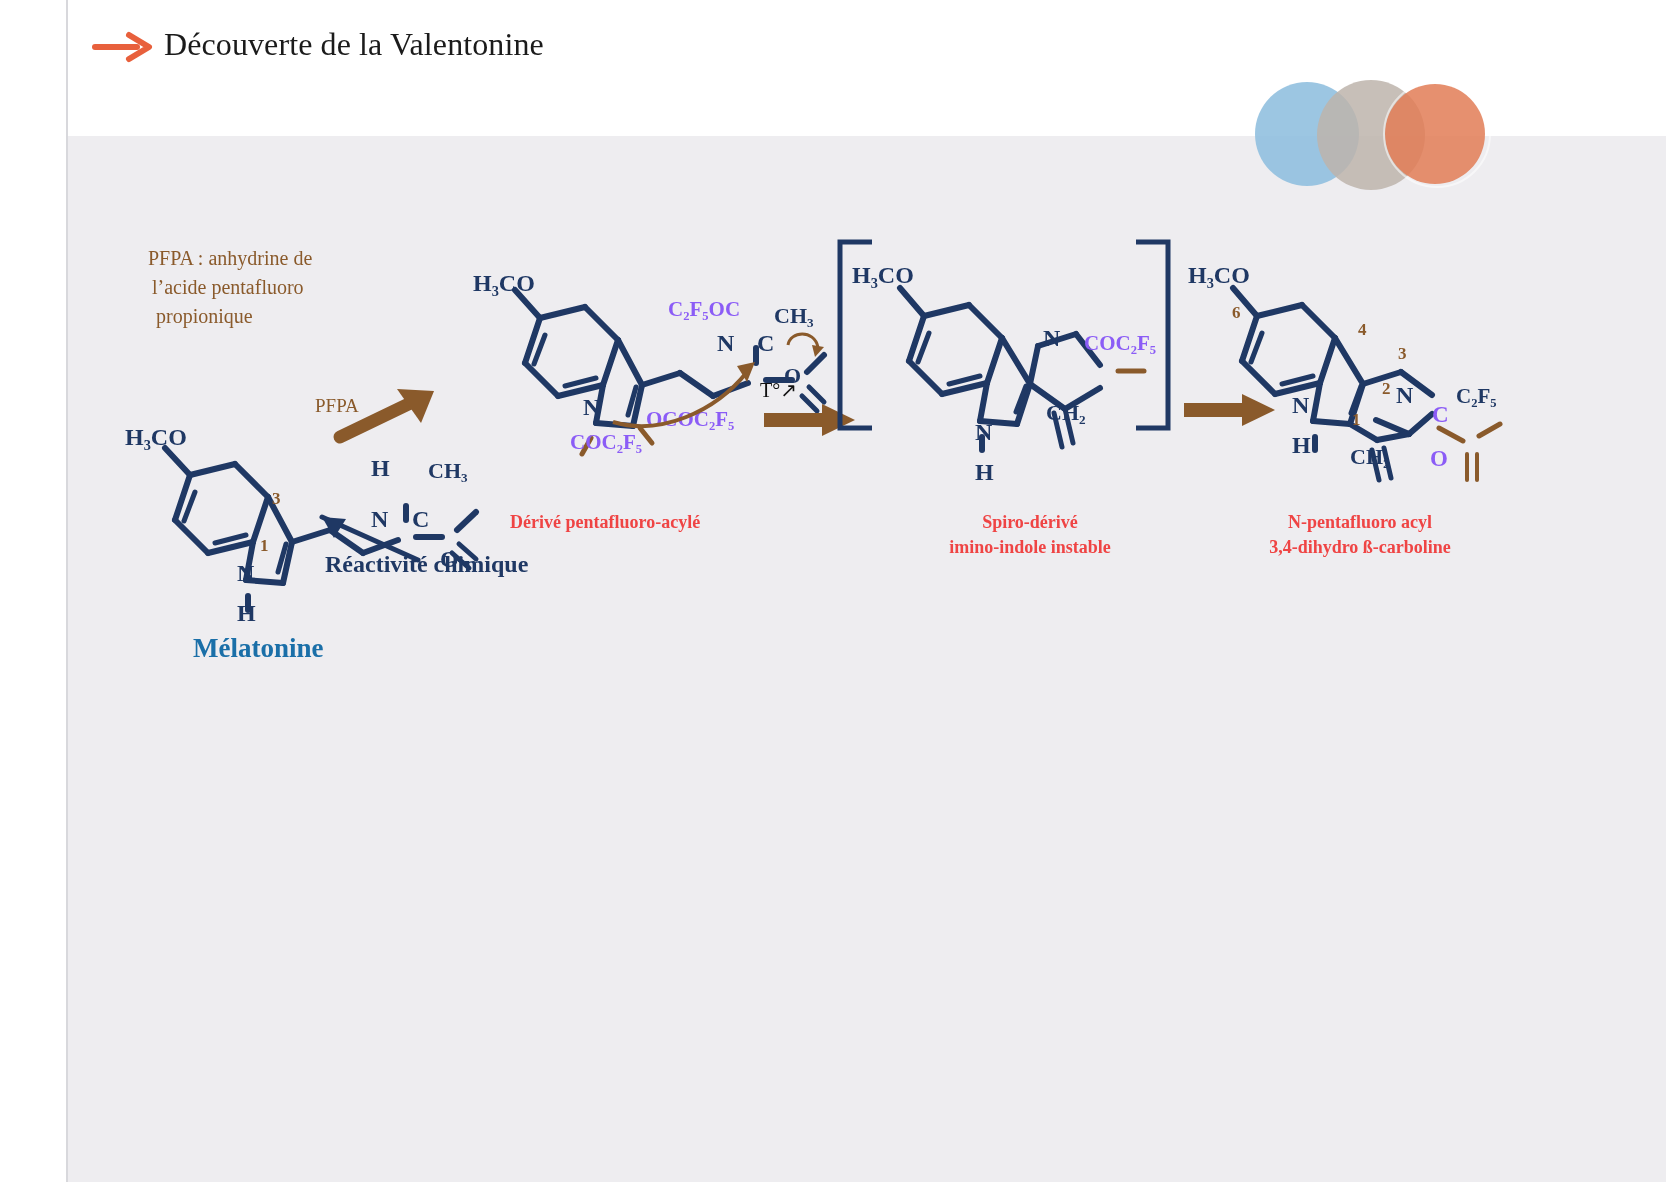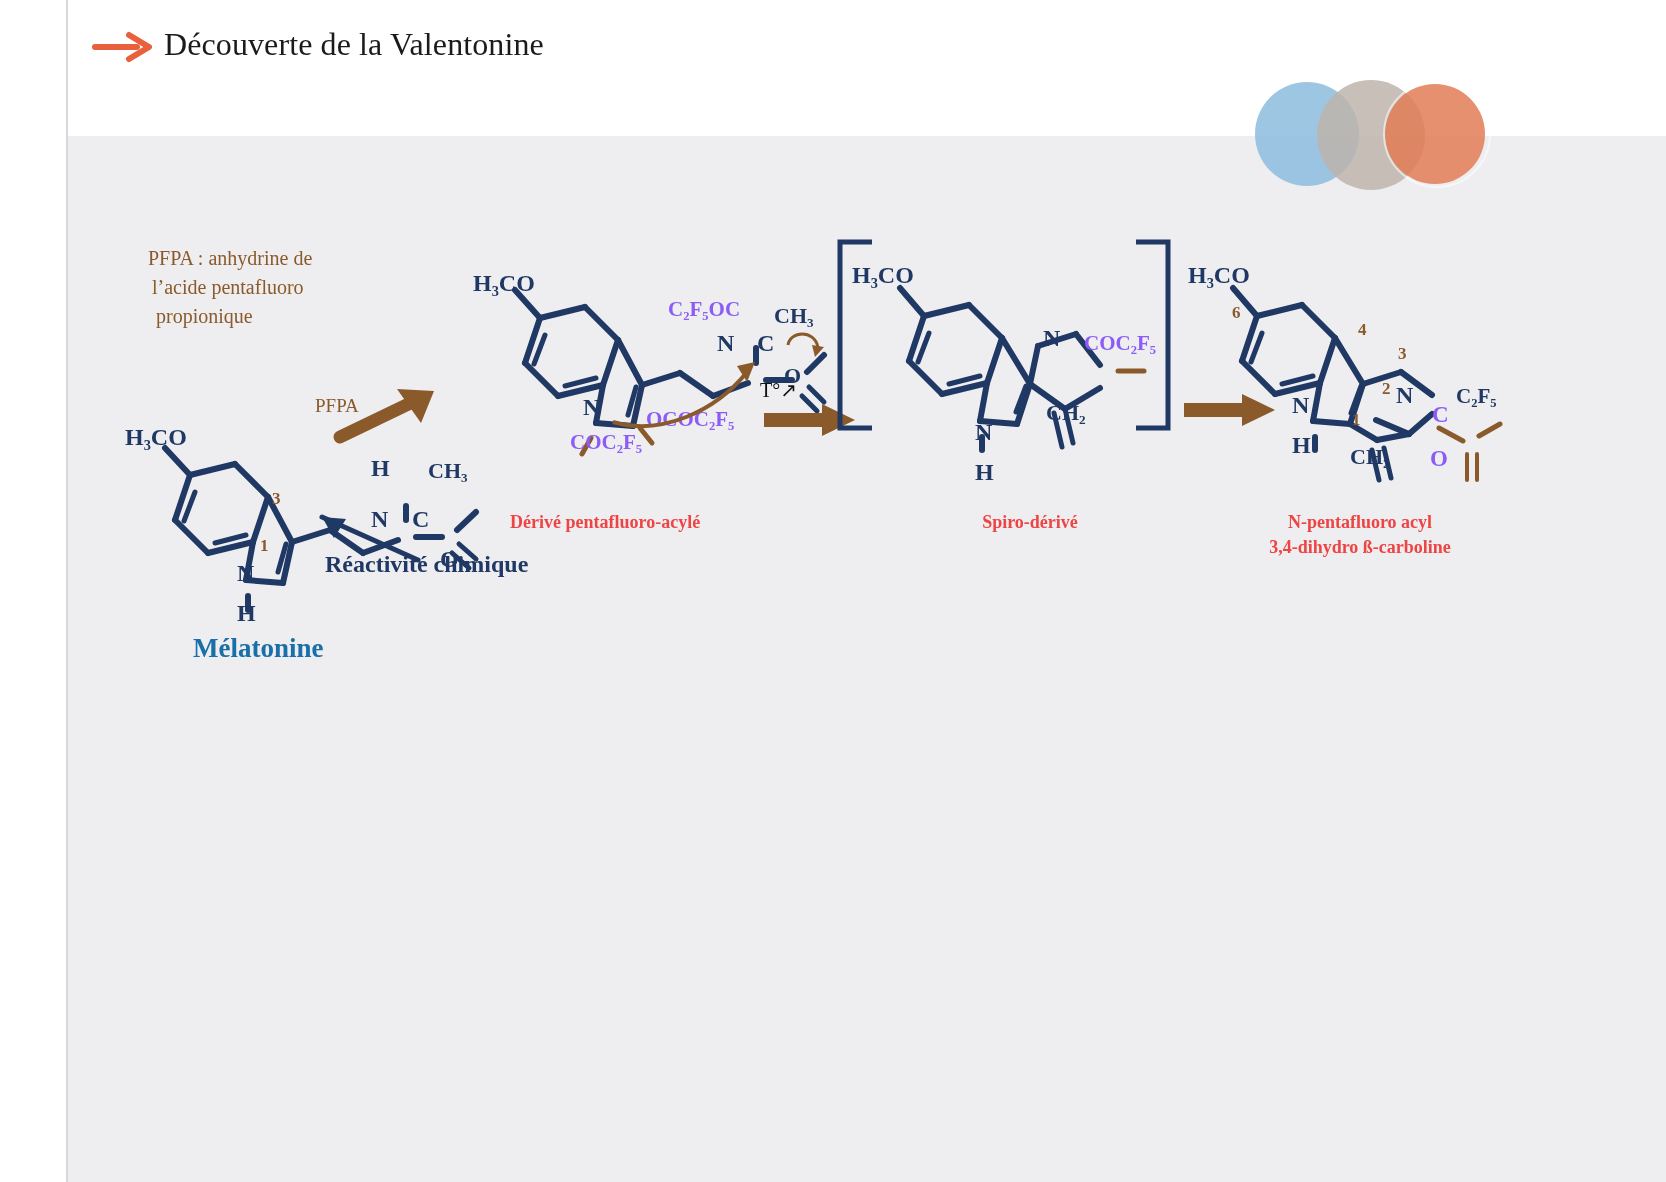--- a/index.html
+++ b/index.html
@@ -279,20 +279,21 @@
   </svg>
 
   <div class="t lbl-navy-b" style="left:852px; top:262px; font-size:24px;">H₃CO</div>
   <div class="t lbl-navy-b" style="left:975px; top:419px; font-size:24px;">N</div>
   <div class="t lbl-navy-b" style="left:975px; top:459px; font-size:24px;">H</div>
   <div class="t lbl-navy-b" style="left:1043px; top:325px; font-size:24px;">N</div>
   <div class="t lbl-brown-b" style="left:1084px; top:331px; font-size:21px;">COC₂F₅</div>
   <div class="t lbl-navy-b" style="left:1046px; top:400px; font-size:22px;">CH₂</div>
 
   <div class="t cap" style="left:880px; top:483px; width:300px;">Spiro-dérivé</div>
+  <div class="t cap" style="left:880px; top:508px; width:300px;">imino-indole instable</div>
 
   <svg style="position:absolute; left:1180px; top:390px; width:100px; height:40px;" viewBox="0 0 100 40">
     <path d="M4 20 L70 20" stroke="#8a5a2b" stroke-width="14" fill="none"></path>
     <path d="M62 4 L95 20 L62 36 Z" fill="#8a5a2b"></path>
   </svg>
 
   <svg style="position:absolute; left:1195px; top:268px; width:310px; height:210px;" viewBox="0 0 310 210">
     <g stroke="#1f3864" stroke-width="6" fill="none" stroke-linecap="round" stroke-linejoin="round">
       <path d="M38 20 L62 48"></path>
       <path d="M62 48 L47 93"></path>

